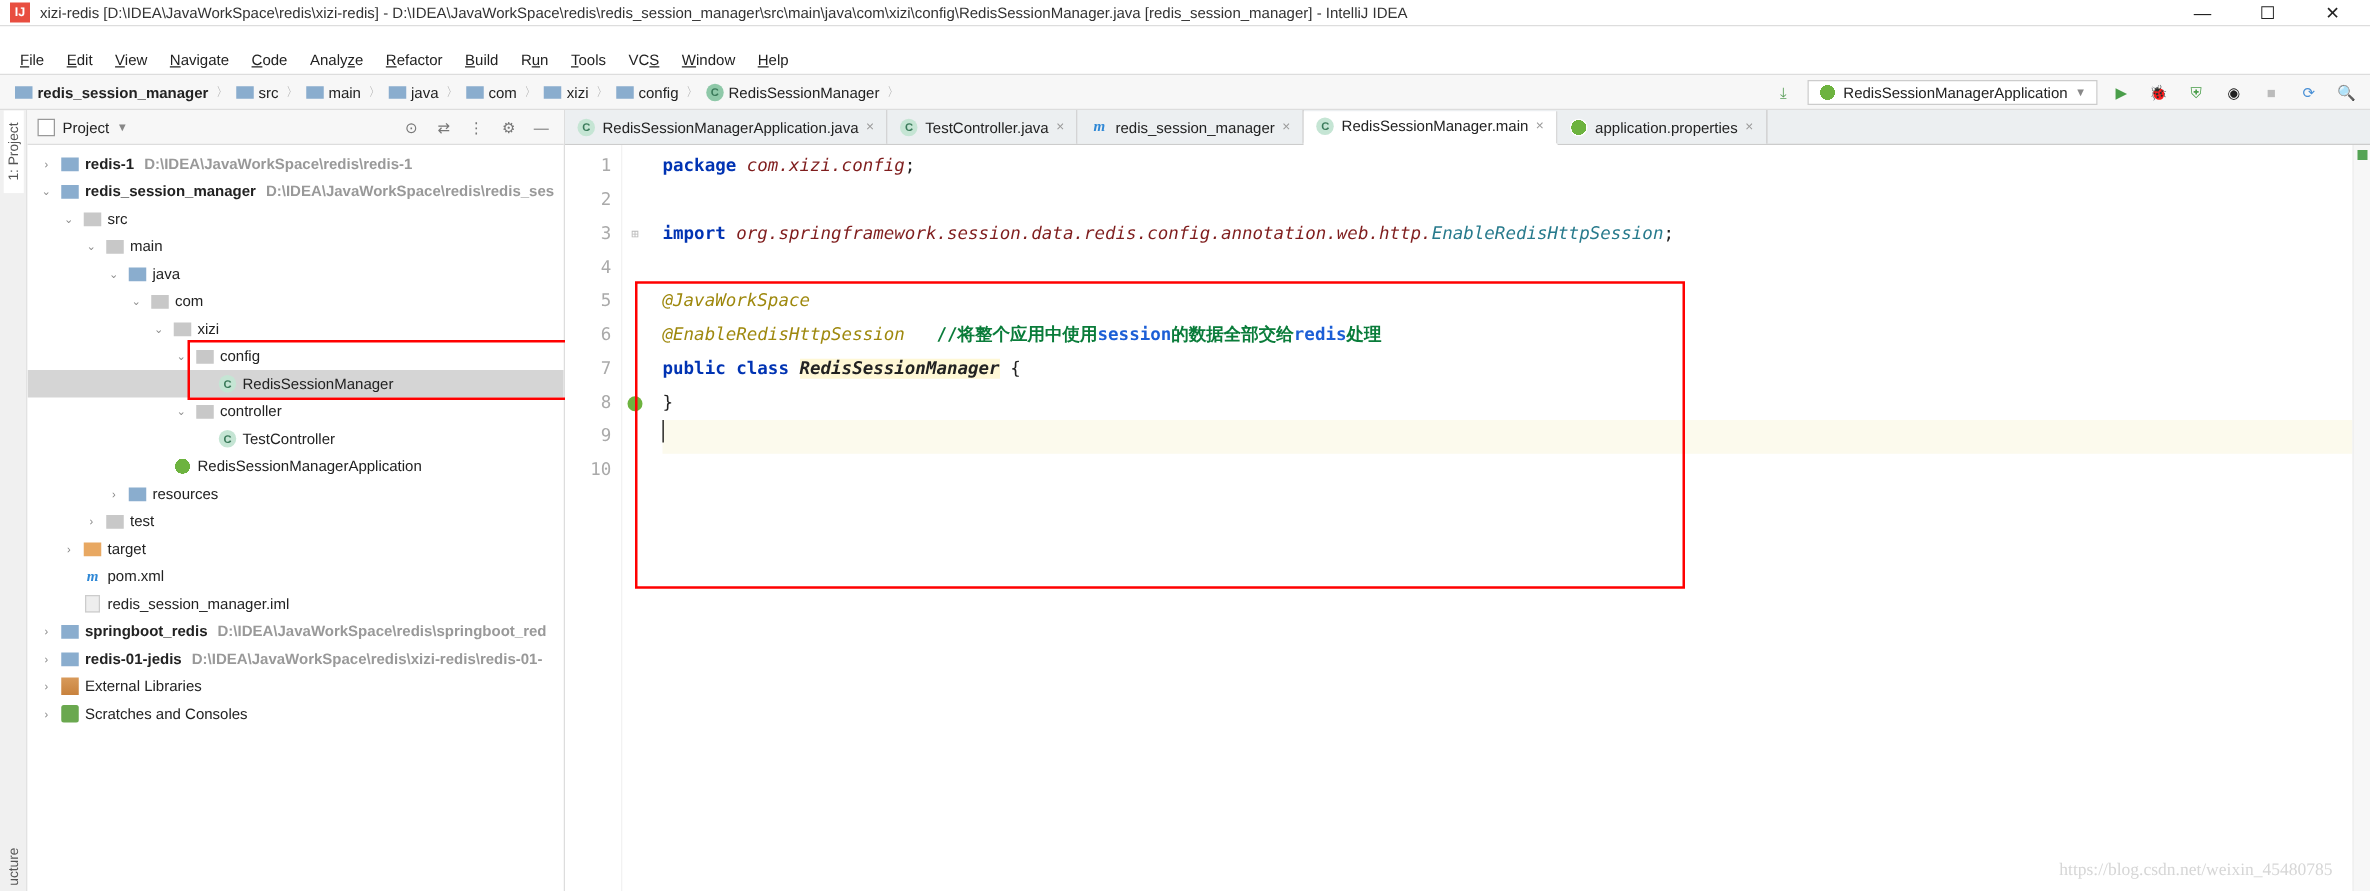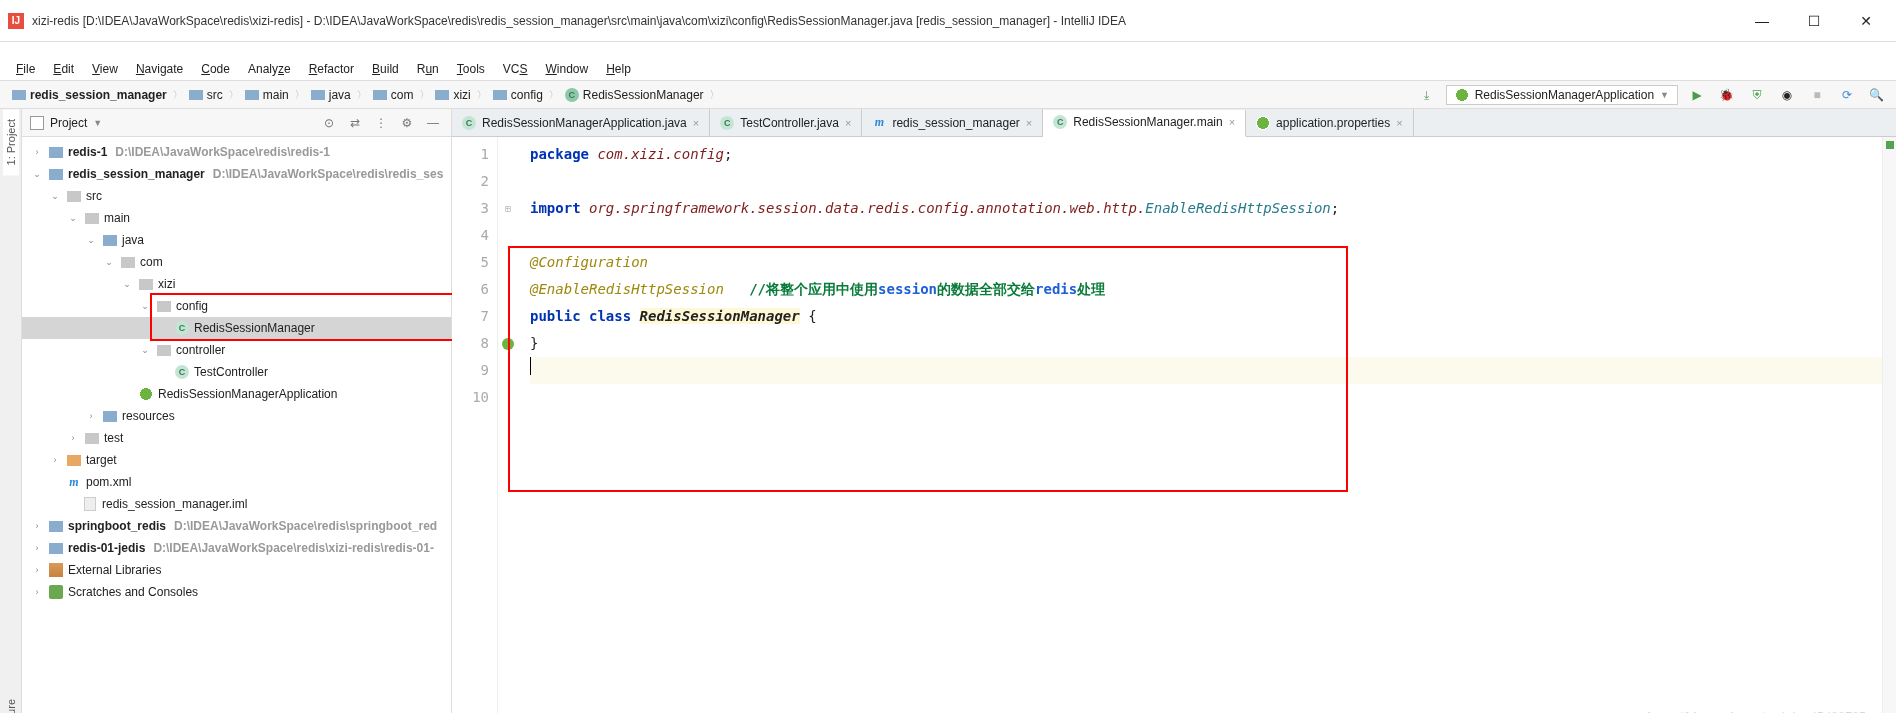--- a/index.html
+++ b/index.html
@@ -1,19 +1,19 @@
 <!DOCTYPE html>
 <html><head>
   <meta charset="utf-8">
   <style>
     * { box-sizing: border-box; margin: 0; padding: 0; }
     body { font-family: "Segoe UI", Arial, sans-serif; font-size: 12px; color: #222; background: #fff; overflow: hidden; width: 1896px; height: 713px; }
     
     
-    .title-bar { height: 42px; display: flex; align-items: center; padding: 4px 8px; border-bottom: 1px solid #ddd; }
+    .title-bar { height: 21px; display: flex; align-items: center; padding: 4px 8px; border-bottom: 1px solid #ddd; }
     .title-bar .app-icon { width: 16px; height: 16px; background: #e84e40; margin-right: 8px; display: flex; align-items: center; justify-content: center; font-size: 10px; color: #fff; font-weight: bold; }
     .title-bar .title-text { flex: 1; font-size: 12px; color: #333; }
     .window-controls { display: flex; gap: 8px; }
     .window-btn { width: 44px; height: 28px; display: flex; align-items: center; justify-content: center; cursor: pointer; font-size: 14px; }
 
     
     .menu-bar { height: 24px; display: flex; align-items: center; padding: 0 8px; border-bottom: 1px solid #ddd; gap: 2px; margin-top: 15px; }
     .menu-item { padding: 2px 8px; cursor: pointer; font-size: 12px; }
     .menu-item u { text-decoration: underline; }
 
@@ -307,21 +307,21 @@
           </span>
           <span class="tree-label">target</span>
         </div>
         <div class="tree-row" style="padding-left: 26px;">
           <span class="tree-expander"></span>
           <span class="tree-icon">
             <span class="maven-ico">m</span>
           </span>
           <span class="tree-label">pom.xml</span>
         </div>
-        <div class="tree-row" style="padding-left: 42px;">
+        <div class="tree-row" style="padding-left: 26px;">
           <span class="tree-expander"></span>
           <span class="tree-icon">
             <span style="width:12px;height:14px;background:#eee;border:1px solid #ccc;display:inline-block"></span>
           </span>
           <span class="tree-label">redis_session_manager.iml</span>
         </div>
         <div class="tree-row bold" style="padding-left: 8px;">
           <span class="tree-expander">›</span>
           <span class="tree-icon">
             <span class="folder-ico blue"></span>
@@ -411,21 +411,21 @@
             <span class="spring-leaf"></span>
           </div>
         <div></div>
           <div></div>
       </div>
       <div class="code-content" style="position:relative">
         <div class="code-line"><span class="kw">package </span><span class="pkg">com.xizi.config</span><span>;</span></div>
         <div class="code-line"></div>
         <div class="code-line"><span class="kw">import </span><span class="pkg">org.springframework.session.data.redis.config.annotation.web.http.</span><span class="typ">EnableRedisHttpSession</span><span>;</span></div>
         <div class="code-line"></div>
-        <div class="code-line"><span class="ann">@Configuration</span></div>
+        <div class="code-line"><span class="ann">@JavaWorkSpace</span></div>
         <div class="code-line"><span class="ann">@EnableRedisHttpSession</span><span>   </span><span class="cmt-green">//将整个应用中使用</span><span class="cmt-blue">session</span><span class="cmt-green">的数据全部交给</span><span class="cmt-blue">redis</span><span class="cmt-green">处理</span></div>
         <div class="code-line"><span class="kw">public class </span><span class="cls-name identifier-hl">RedisSessionManager</span><span> {</span></div>
         <div class="code-line"><span>}</span></div>
         <div class="code-line cursor-line-hl"><span style="border-left:1px solid #000;height:18px;display:inline-block"></span></div>
 
         <div class="red-box" style="left:-10px; top:109px; width:840px; height:246px"></div>
       </div>
       <div class="scroll-marks">
           <div class="ok"></div>
         </div>

